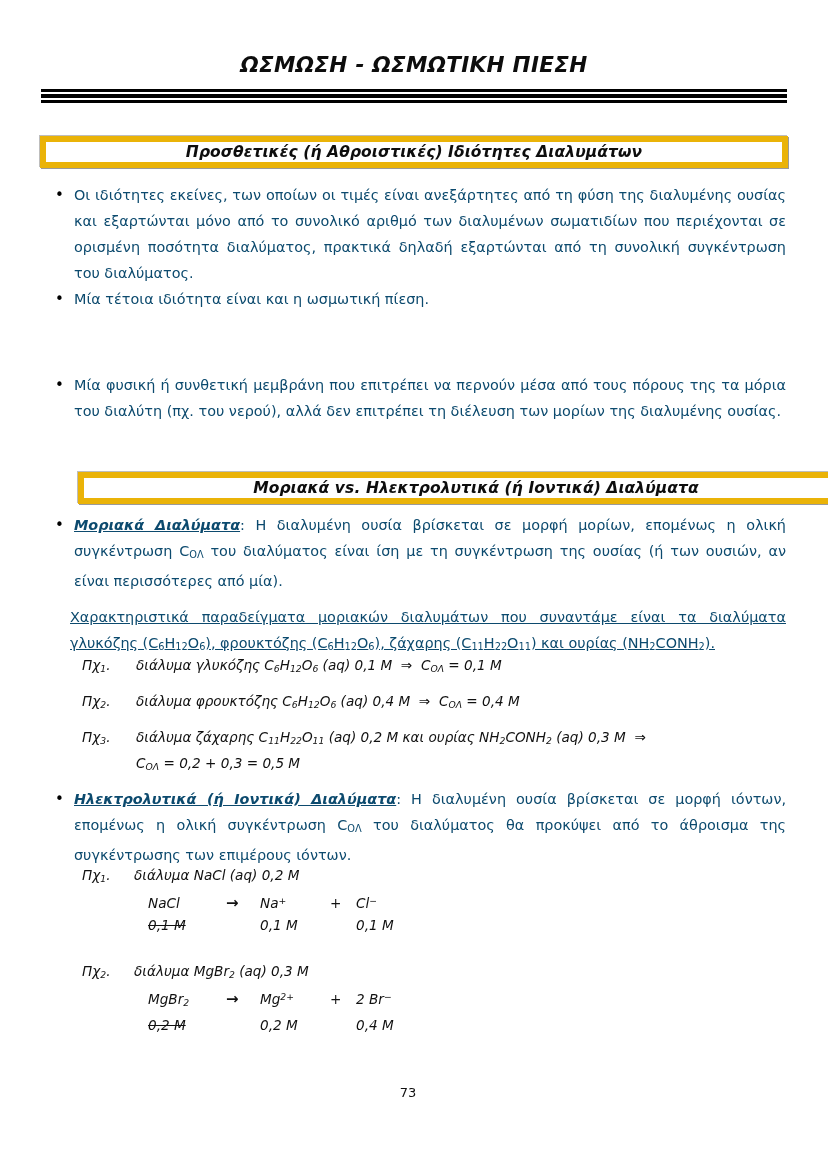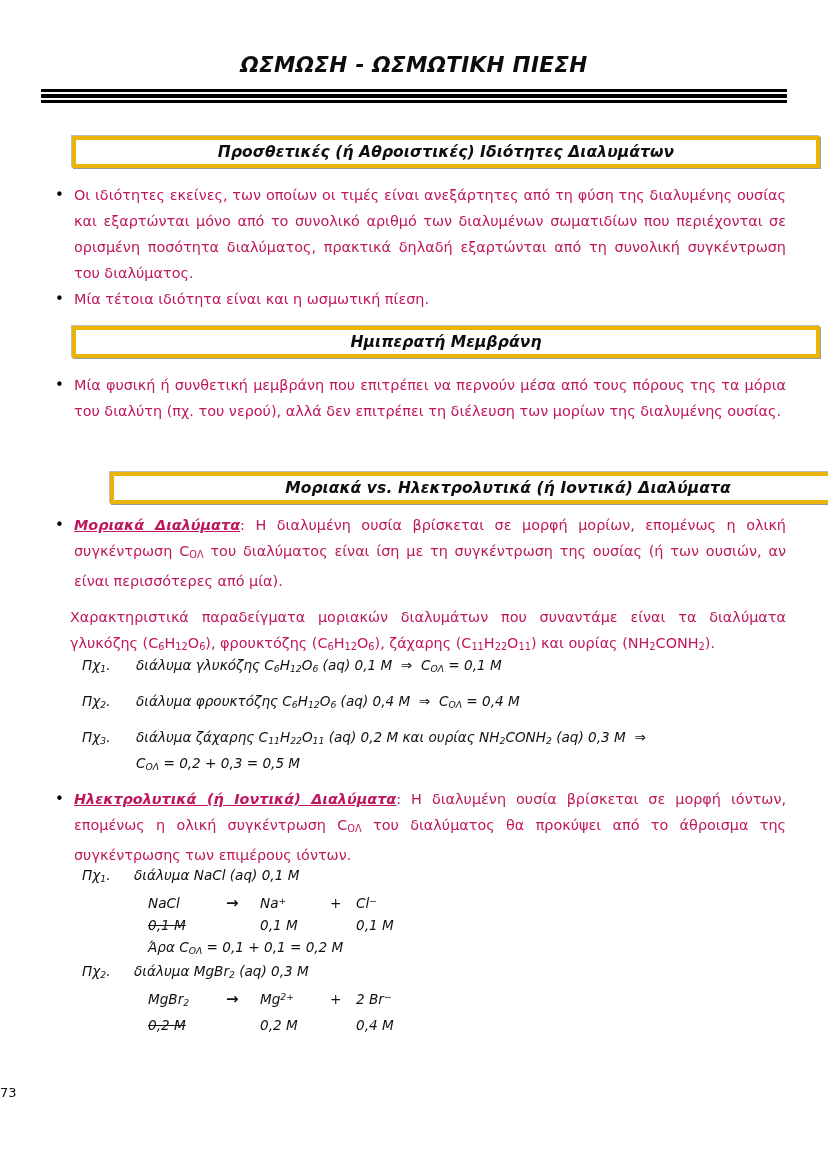--- a/index.html
+++ b/index.html
@@ -50,44 +50,43 @@
   .triple-rule .bar1 { height: 3px; }
   .triple-rule .gap  { height: 2px; background: #ffffff; }
   .triple-rule .bar2 { height: 4px; }
   .triple-rule .bar3 { height: 3px; }
 
   
   .sec-box {
     position: absolute;
     box-sizing: border-box;
     background: #ffffff;
-    border: 4px solid #eab308;
+    border: 6px solid #eab308;
     box-shadow: 1px 1px 0 0 #9a9a9a, -1px -1px 0 0 #bdbdbd;
     display: flex;
     align-items: center;
     justify-content: center;
-    margin-left: 32px;
   }
   .sec-box span {
     font-size: 15.5px;
     font-weight: bold;
     font-style: italic;
     color: #0d0d0d;
     letter-spacing: 0.1px;
   }
   #box-1 { left: 40px; top: 136px; width: 748px; height: 32px; }
   #box-2 { left: 40px; top: 326px; width: 748px; height: 32px; }
   #box-3 { left: 78px; top: 472px; width: 796px; height: 32px; align-items: center; }
 
   
   .blk {
     position: absolute;
     font-size: 14.4px;
     line-height: 26px;
-    color: #be185d;
+    color: #0c4a6e;
     text-align: justify;
   }
   .bullet-row {
     position: relative;
     padding-left: 32px;
   }
   .bullet-row::before {
     content: "\2022";
     position: absolute;
     left: 13px;
@@ -107,21 +106,21 @@
   }
   .und-bold-ital {
     font-weight: bold;
     font-style: italic;
     text-decoration: underline;
   }
 
   #blk-1 { left: 42px; top: 182px; width: 744px; }
   #blk-2 { left: 42px; top: 372px; width: 744px; }
   #blk-3 { left: 42px; top: 512px; width: 744px; }
-  #blk-4 { left: 70px; top: 604px; width: 716px; }
+  #blk-4 { left: 70px; top: 604px; width: 716px; text-decoration: underline; }
   #blk-5 { left: 42px; top: 786px; width: 744px; }
 
   
   .ex-list {
     position: absolute;
     font-style: italic;
     font-size: 13.6px;
     line-height: 22px;
     color: #111111;
   }
@@ -169,23 +168,24 @@
   #diss-2 { left: 82px; top: 960px; width: 520px; }
   #diss-1 .diss-grid, #diss-2 .diss-grid { margin-top: 0; }
   .diss-indent { padding-left: 14px; }
 
   
   .page-num {
     position: absolute;
     left: 0;
     top: 1085px;
     width: 788px;
-    text-align: left;
+    text-align: center;
     font-size: 13px;
     color: #111111;
+    padding-left: 14px;
   }
 </style>
 </head>
 <body>
 
 <div class="page">
 
   <div class="doc-title">ΩΣΜΩΣΗ - ΩΣΜΩΤΙΚΗ ΠΙΕΣΗ</div>
 
   <div class="triple-rule">
@@ -198,23 +198,20 @@
 
   <div class="sec-box" id="box-1">
     <span>Προσθετικές (ή Αθροιστικές) Ιδιότητες Διαλυμάτων</span>
   </div>
 
   <div class="blk" id="blk-1">
     <div class="bullet-row">Οι ιδιότητες εκείνες, των οποίων οι τιμές είναι ανεξάρτητες από τη φύση της διαλυμένης ουσίας και εξαρτώνται μόνο από το συνολικό αριθμό των διαλυμένων σωματιδίων που περιέχονται σε ορισμένη ποσότητα διαλύματος, πρακτικά δηλαδή εξαρτώνται από τη συνολική συγκέντρωση του διαλύματος.</div>
     <div class="bullet-row">Μία τέτοια ιδιότητα είναι και η ωσμωτική πίεση.</div>
   </div>
 
-  <div class="sec-box" id="box-2">
-    <span>Ημιπερατή Μεμβράνη</span>
-  </div>
 
   <div class="blk" id="blk-2">
     <div class="bullet-row">Μία φυσική ή συνθετική μεμβράνη που επιτρέπει να περνούν μέσα από τους πόρους της τα μόρια του διαλύτη (πχ. του νερού), αλλά δεν επιτρέπει τη διέλευση των μορίων της διαλυμένης ουσίας.</div>
   </div>
 
   <div class="sec-box" id="box-3">
     <span>Μοριακά vs. Ηλεκτρολυτικά (ή Ιοντικά) Διαλύματα</span>
   </div>
 
   <div class="blk" id="blk-3">
@@ -250,36 +247,35 @@
 
   <div class="blk" id="blk-5">
     <div class="bullet-row">
       <span class="und-bold-ital">Ηλεκτρολυτικά (ή Ιοντικά) Διαλύματα</span><span>: Η διαλυμένη ουσία βρίσκεται σε μορφή ιόντων, επομένως η ολική συγκέντρωση C</span><sub>ΟΛ</sub><span> του διαλύματος θα προκύψει από το άθροισμα της συγκέντρωσης των επιμέρους ιόντων.</span>
     </div>
   </div>
 
   <div class="diss" id="diss-1">
     <div class="diss-head">
       <div class="ex-label"><span>Πχ</span><sub>1</sub><span>.</span></div>
-      <div class="ex-body">διάλυμα NaCl (aq) 0,1 M</div>
+      <div class="ex-body">διάλυμα NaCl (aq) 0,2 M</div>
     </div>
     <div class="diss-grid diss-indent">
       <div class="c">NaCl</div>
       <div class="c arrow">→</div>
       <div class="c"><span>Na</span><sup>+</sup></div>
       <div class="c">+</div>
       <div class="c"><span>Cl</span><sup>−</sup></div>
 
       <div class="c struck">0,1 M</div>
       <div class="c"></div>
       <div class="c">0,1 M</div>
       <div class="c"></div>
       <div class="c">0,1 M</div>
     </div>
-    <div class="diss-sum diss-indent"><span>Άρα C</span><sub>ΟΛ</sub><span> = 0,1 + 0,1 = 0,2 M</span></div>
   </div>
 
   <div class="diss" id="diss-2">
     <div class="diss-head">
       <div class="ex-label"><span>Πχ</span><sub>2</sub><span>.</span></div>
       <div class="ex-body"><span>διάλυμα MgBr</span><sub>2</sub><span> (aq) 0,3 M</span></div>
     </div>
     <div class="diss-grid diss-indent">
       <div class="c"><span>MgBr</span><sub>2</sub></div>
       <div class="c arrow">→</div>

